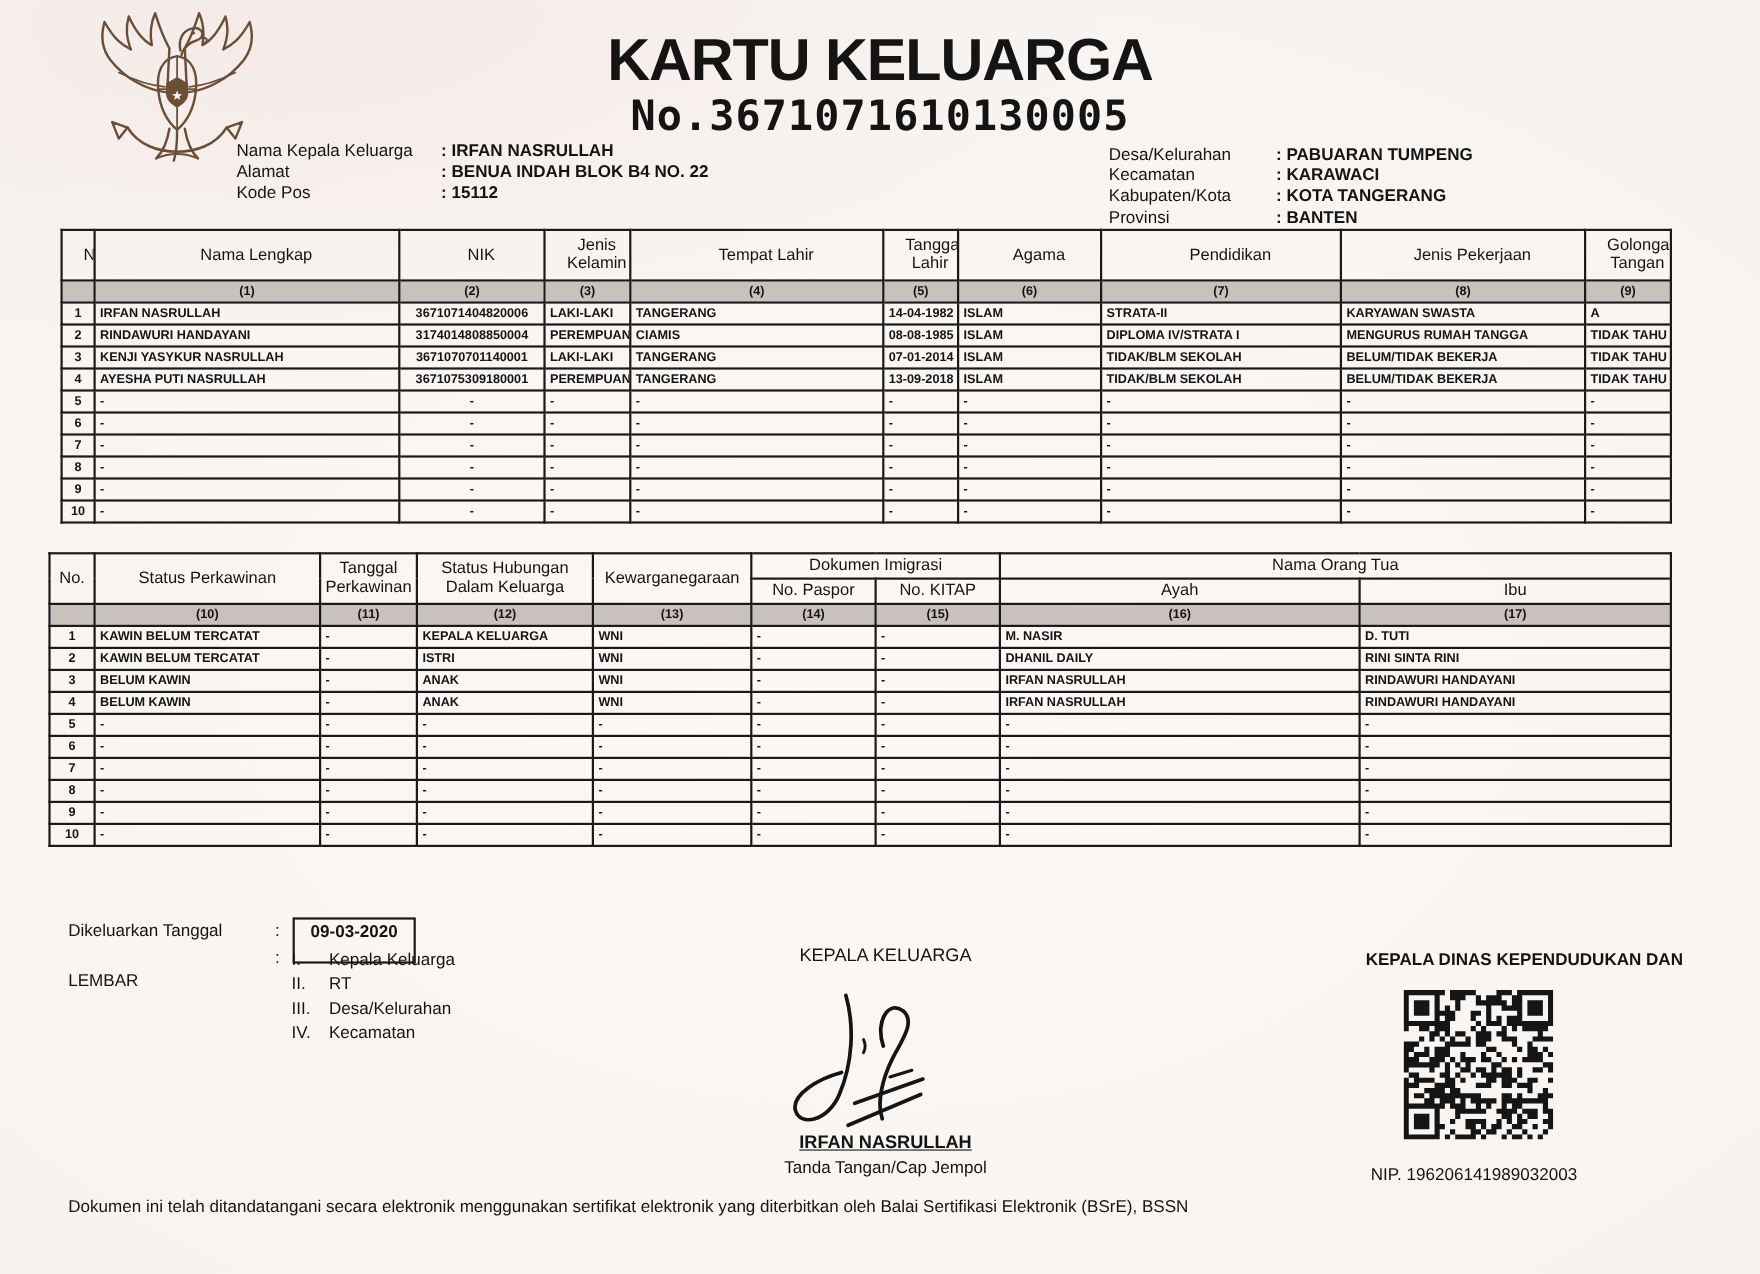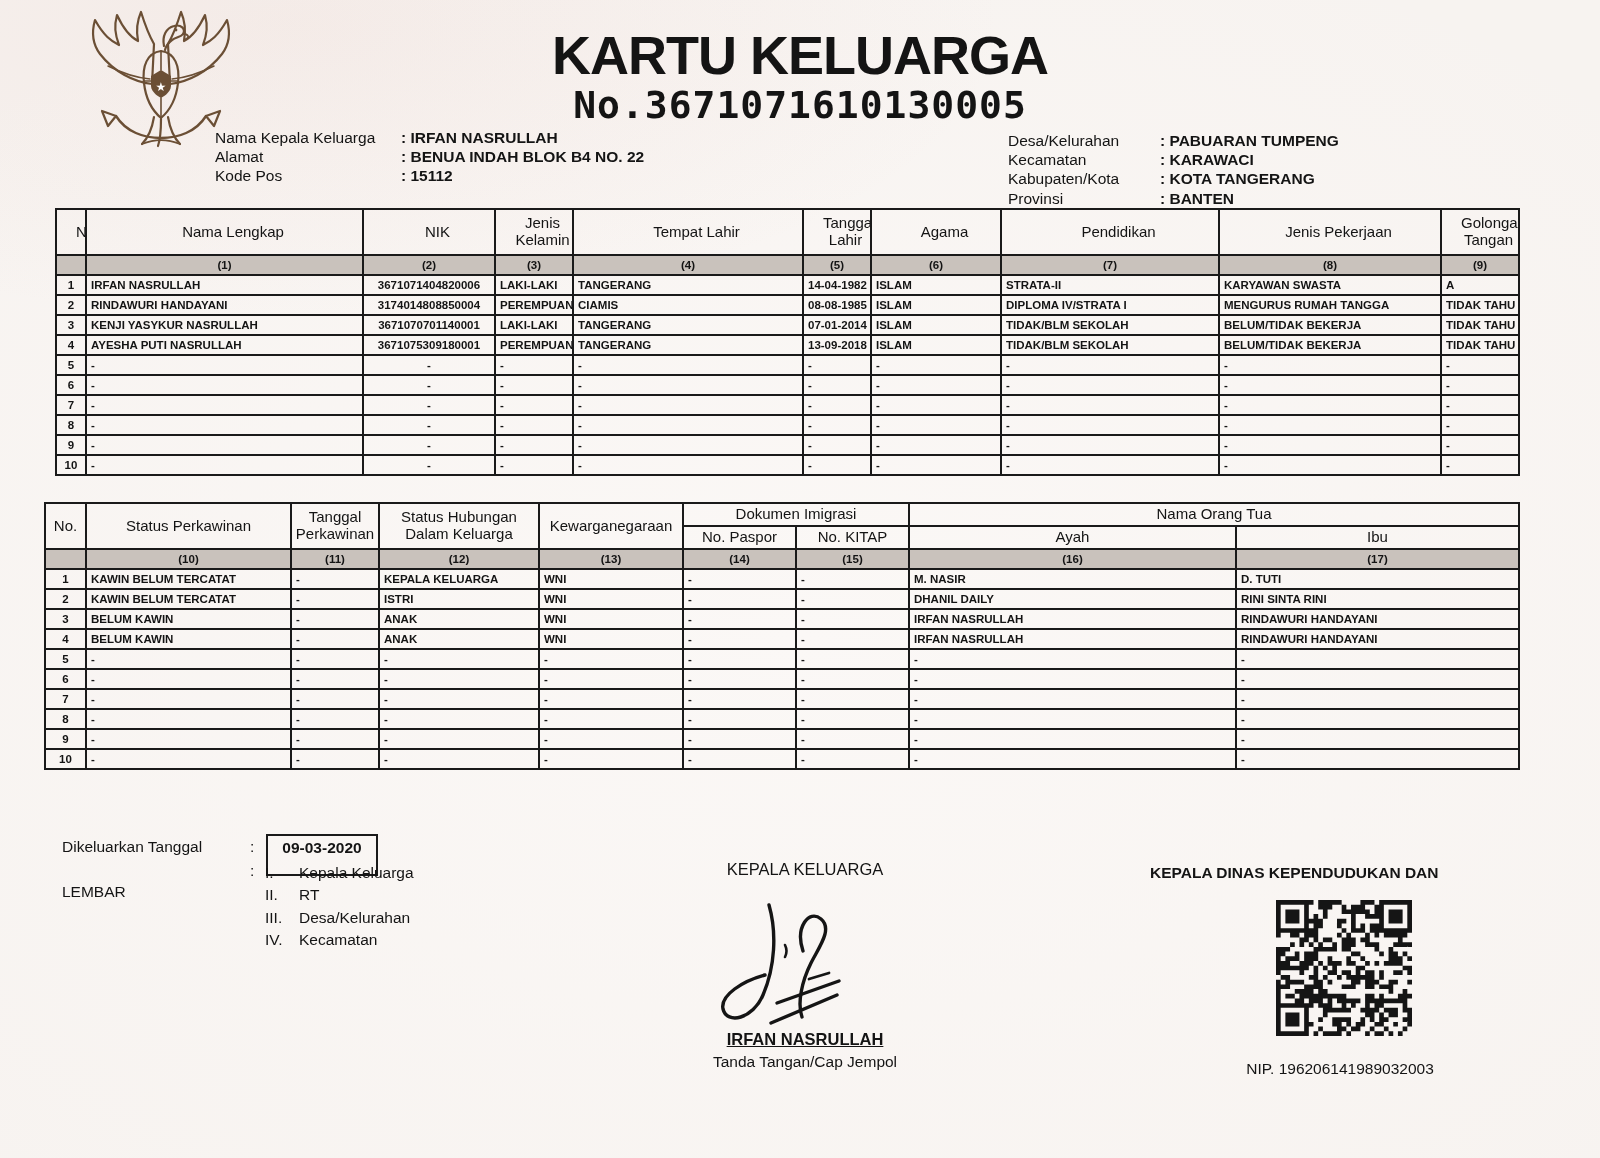--- a/index.html
+++ b/index.html
@@ -67,21 +67,21 @@
   .lembar-list{position:absolute;left:265px;top:862px;font-size:15.5px;line-height:22.4px;}
   .lembar-item{display:flex;}
   .lembar-item .numeral{width:34px;flex:none;}
 
   .sig-title{position:absolute;left:640px;top:860px;width:330px;text-align:center;font-size:16.5px;}
   .signature{position:absolute;left:705px;top:893px;width:170px;height:150px;}
   .sig-name{position:absolute;left:640px;top:1030px;width:330px;text-align:center;
     font-size:16.5px;font-weight:bold;text-decoration:underline;}
   .sig-caption{position:absolute;left:640px;top:1053px;width:330px;text-align:center;font-size:15.5px;}
 
-  .officer-title{position:absolute;left:1150px;top:862px;width:380px;text-align:left;
+  .officer-title{position:absolute;left:1150px;top:862px;width:380px;text-align:right;
     font-size:15.5px;font-weight:bold;line-height:21px;}
   .qr{position:absolute;left:1276px;top:900px;width:136px;height:136px;}
   .officer-name{position:absolute;left:1130px;top:1038px;width:420px;text-align:center;
     font-size:15.5px;font-weight:bold;text-decoration:underline;}
   .officer-nip{position:absolute;left:1130px;top:1060px;width:420px;text-align:center;font-size:15.5px;}
 
   .disclaimer{position:absolute;left:62px;top:1089px;font-size:15.5px;}
 </style>
 </head>
 <body>
@@ -510,14 +510,15 @@
   <div class="sig-caption">Tanda Tangan/Cap Jempol</div>
 
   <div class="officer-title">
     <div>KEPALA DINAS KEPENDUDUKAN DAN</div>
   </div>
   <svg class="qr" id="qr-svg" viewBox="0 0 136 136">
       <path d="M0.00 0.00h4.69v4.69h-4.69zM4.69 0.00h4.69v4.69h-4.69zM9.38 0.00h4.69v4.69h-4.69zM14.07 0.00h4.69v4.69h-4.69zM18.76 0.00h4.69v4.69h-4.69zM23.45 0.00h4.69v4.69h-4.69zM28.14 0.00h4.69v4.69h-4.69zM32.83 0.00h4.69v4.69h-4.69zM42.21 0.00h4.69v4.69h-4.69zM46.90 0.00h4.69v4.69h-4.69zM51.59 0.00h4.69v4.69h-4.69zM56.28 0.00h4.69v4.69h-4.69zM60.97 0.00h4.69v4.69h-4.69zM84.41 0.00h4.69v4.69h-4.69zM89.10 0.00h4.69v4.69h-4.69zM93.79 0.00h4.69v4.69h-4.69zM103.17 0.00h4.69v4.69h-4.69zM107.86 0.00h4.69v4.69h-4.69zM112.55 0.00h4.69v4.69h-4.69zM117.24 0.00h4.69v4.69h-4.69zM121.93 0.00h4.69v4.69h-4.69zM126.62 0.00h4.69v4.69h-4.69zM131.31 0.00h4.69v4.69h-4.69zM0.00 4.69h4.69v4.69h-4.69zM28.14 4.69h4.69v4.69h-4.69zM42.21 4.69h4.69v4.69h-4.69zM46.90 4.69h4.69v4.69h-4.69zM51.59 4.69h4.69v4.69h-4.69zM65.66 4.69h4.69v4.69h-4.69zM75.03 4.69h4.69v4.69h-4.69zM79.72 4.69h4.69v4.69h-4.69zM84.41 4.69h4.69v4.69h-4.69zM98.48 4.69h4.69v4.69h-4.69zM103.17 4.69h4.69v4.69h-4.69zM131.31 4.69h4.69v4.69h-4.69zM0.00 9.38h4.69v4.69h-4.69zM9.38 9.38h4.69v4.69h-4.69zM14.07 9.38h4.69v4.69h-4.69zM18.76 9.38h4.69v4.69h-4.69zM28.14 9.38h4.69v4.69h-4.69zM46.90 9.38h4.69v4.69h-4.69zM65.66 9.38h4.69v4.69h-4.69zM70.34 9.38h4.69v4.69h-4.69zM75.03 9.38h4.69v4.69h-4.69zM79.72 9.38h4.69v4.69h-4.69zM84.41 9.38h4.69v4.69h-4.69zM89.10 9.38h4.69v4.69h-4.69zM98.48 9.38h4.69v4.69h-4.69zM103.17 9.38h4.69v4.69h-4.69zM112.55 9.38h4.69v4.69h-4.69zM117.24 9.38h4.69v4.69h-4.69zM121.93 9.38h4.69v4.69h-4.69zM131.31 9.38h4.69v4.69h-4.69zM0.00 14.07h4.69v4.69h-4.69zM9.38 14.07h4.69v4.69h-4.69zM14.07 14.07h4.69v4.69h-4.69zM18.76 14.07h4.69v4.69h-4.69zM28.14 14.07h4.69v4.69h-4.69zM37.52 14.07h4.69v4.69h-4.69zM46.90 14.07h4.69v4.69h-4.69zM75.03 14.07h4.69v4.69h-4.69zM89.10 14.07h4.69v4.69h-4.69zM93.79 14.07h4.69v4.69h-4.69zM98.48 14.07h4.69v4.69h-4.69zM103.17 14.07h4.69v4.69h-4.69zM112.55 14.07h4.69v4.69h-4.69zM117.24 14.07h4.69v4.69h-4.69zM121.93 14.07h4.69v4.69h-4.69zM131.31 14.07h4.69v4.69h-4.69zM0.00 18.76h4.69v4.69h-4.69zM9.38 18.76h4.69v4.69h-4.69zM14.07 18.76h4.69v4.69h-4.69zM18.76 18.76h4.69v4.69h-4.69zM28.14 18.76h4.69v4.69h-4.69zM32.83 18.76h4.69v4.69h-4.69zM37.52 18.76h4.69v4.69h-4.69zM42.21 18.76h4.69v4.69h-4.69zM60.97 18.76h4.69v4.69h-4.69zM65.66 18.76h4.69v4.69h-4.69zM75.03 18.76h4.69v4.69h-4.69zM103.17 18.76h4.69v4.69h-4.69zM112.55 18.76h4.69v4.69h-4.69zM117.24 18.76h4.69v4.69h-4.69zM121.93 18.76h4.69v4.69h-4.69zM131.31 18.76h4.69v4.69h-4.69zM0.00 23.45h4.69v4.69h-4.69zM28.14 23.45h4.69v4.69h-4.69zM37.52 23.45h4.69v4.69h-4.69zM42.21 23.45h4.69v4.69h-4.69zM60.97 23.45h4.69v4.69h-4.69zM75.03 23.45h4.69v4.69h-4.69zM84.41 23.45h4.69v4.69h-4.69zM93.79 23.45h4.69v4.69h-4.69zM98.48 23.45h4.69v4.69h-4.69zM103.17 23.45h4.69v4.69h-4.69zM131.31 23.45h4.69v4.69h-4.69zM0.00 28.14h4.69v4.69h-4.69zM4.69 28.14h4.69v4.69h-4.69zM9.38 28.14h4.69v4.69h-4.69zM14.07 28.14h4.69v4.69h-4.69zM18.76 28.14h4.69v4.69h-4.69zM23.45 28.14h4.69v4.69h-4.69zM28.14 28.14h4.69v4.69h-4.69zM32.83 28.14h4.69v4.69h-4.69zM37.52 28.14h4.69v4.69h-4.69zM65.66 28.14h4.69v4.69h-4.69zM75.03 28.14h4.69v4.69h-4.69zM79.72 28.14h4.69v4.69h-4.69zM84.41 28.14h4.69v4.69h-4.69zM93.79 28.14h4.69v4.69h-4.69zM98.48 28.14h4.69v4.69h-4.69zM103.17 28.14h4.69v4.69h-4.69zM107.86 28.14h4.69v4.69h-4.69zM112.55 28.14h4.69v4.69h-4.69zM117.24 28.14h4.69v4.69h-4.69zM121.93 28.14h4.69v4.69h-4.69zM126.62 28.14h4.69v4.69h-4.69zM131.31 28.14h4.69v4.69h-4.69zM0.00 32.83h4.69v4.69h-4.69zM14.07 32.83h4.69v4.69h-4.69zM18.76 32.83h4.69v4.69h-4.69zM28.14 32.83h4.69v4.69h-4.69zM32.83 32.83h4.69v4.69h-4.69zM37.52 32.83h4.69v4.69h-4.69zM60.97 32.83h4.69v4.69h-4.69zM70.34 32.83h4.69v4.69h-4.69zM89.10 32.83h4.69v4.69h-4.69zM98.48 32.83h4.69v4.69h-4.69zM107.86 32.83h4.69v4.69h-4.69zM112.55 32.83h4.69v4.69h-4.69zM117.24 32.83h4.69v4.69h-4.69zM121.93 32.83h4.69v4.69h-4.69zM126.62 32.83h4.69v4.69h-4.69zM23.45 37.52h4.69v4.69h-4.69zM28.14 37.52h4.69v4.69h-4.69zM37.52 37.52h4.69v4.69h-4.69zM46.90 37.52h4.69v4.69h-4.69zM51.59 37.52h4.69v4.69h-4.69zM65.66 37.52h4.69v4.69h-4.69zM70.34 37.52h4.69v4.69h-4.69zM75.03 37.52h4.69v4.69h-4.69zM84.41 37.52h4.69v4.69h-4.69zM89.10 37.52h4.69v4.69h-4.69zM121.93 37.52h4.69v4.69h-4.69zM14.07 42.21h4.69v4.69h-4.69zM23.45 42.21h4.69v4.69h-4.69zM32.83 42.21h4.69v4.69h-4.69zM42.21 42.21h4.69v4.69h-4.69zM56.28 42.21h4.69v4.69h-4.69zM65.66 42.21h4.69v4.69h-4.69zM70.34 42.21h4.69v4.69h-4.69zM75.03 42.21h4.69v4.69h-4.69zM89.10 42.21h4.69v4.69h-4.69zM93.79 42.21h4.69v4.69h-4.69zM98.48 42.21h4.69v4.69h-4.69zM117.24 42.21h4.69v4.69h-4.69zM121.93 42.21h4.69v4.69h-4.69zM126.62 42.21h4.69v4.69h-4.69zM131.31 42.21h4.69v4.69h-4.69zM0.00 46.90h4.69v4.69h-4.69zM4.69 46.90h4.69v4.69h-4.69zM9.38 46.90h4.69v4.69h-4.69zM37.52 46.90h4.69v4.69h-4.69zM42.21 46.90h4.69v4.69h-4.69zM46.90 46.90h4.69v4.69h-4.69zM51.59 46.90h4.69v4.69h-4.69zM56.28 46.90h4.69v4.69h-4.69zM65.66 46.90h4.69v4.69h-4.69zM70.34 46.90h4.69v4.69h-4.69zM98.48 46.90h4.69v4.69h-4.69zM112.55 46.90h4.69v4.69h-4.69zM0.00 51.59h4.69v4.69h-4.69zM4.69 51.59h4.69v4.69h-4.69zM18.76 51.59h4.69v4.69h-4.69zM28.14 51.59h4.69v4.69h-4.69zM32.83 51.59h4.69v4.69h-4.69zM37.52 51.59h4.69v4.69h-4.69zM75.03 51.59h4.69v4.69h-4.69zM79.72 51.59h4.69v4.69h-4.69zM103.17 51.59h4.69v4.69h-4.69zM112.55 51.59h4.69v4.69h-4.69zM117.24 51.59h4.69v4.69h-4.69zM126.62 51.59h4.69v4.69h-4.69zM0.00 56.28h4.69v4.69h-4.69zM9.38 56.28h4.69v4.69h-4.69zM14.07 56.28h4.69v4.69h-4.69zM18.76 56.28h4.69v4.69h-4.69zM28.14 56.28h4.69v4.69h-4.69zM32.83 56.28h4.69v4.69h-4.69zM37.52 56.28h4.69v4.69h-4.69zM51.59 56.28h4.69v4.69h-4.69zM70.34 56.28h4.69v4.69h-4.69zM84.41 56.28h4.69v4.69h-4.69zM112.55 56.28h4.69v4.69h-4.69zM117.24 56.28h4.69v4.69h-4.69zM121.93 56.28h4.69v4.69h-4.69zM131.31 56.28h4.69v4.69h-4.69zM0.00 60.97h4.69v4.69h-4.69zM4.69 60.97h4.69v4.69h-4.69zM9.38 60.97h4.69v4.69h-4.69zM23.45 60.97h4.69v4.69h-4.69zM28.14 60.97h4.69v4.69h-4.69zM32.83 60.97h4.69v4.69h-4.69zM42.21 60.97h4.69v4.69h-4.69zM51.59 60.97h4.69v4.69h-4.69zM56.28 60.97h4.69v4.69h-4.69zM60.97 60.97h4.69v4.69h-4.69zM70.34 60.97h4.69v4.69h-4.69zM75.03 60.97h4.69v4.69h-4.69zM89.10 60.97h4.69v4.69h-4.69zM98.48 60.97h4.69v4.69h-4.69zM107.86 60.97h4.69v4.69h-4.69zM112.55 60.97h4.69v4.69h-4.69zM117.24 60.97h4.69v4.69h-4.69zM121.93 60.97h4.69v4.69h-4.69zM0.00 65.66h4.69v4.69h-4.69zM4.69 65.66h4.69v4.69h-4.69zM9.38 65.66h4.69v4.69h-4.69zM14.07 65.66h4.69v4.69h-4.69zM18.76 65.66h4.69v4.69h-4.69zM23.45 65.66h4.69v4.69h-4.69zM28.14 65.66h4.69v4.69h-4.69zM37.52 65.66h4.69v4.69h-4.69zM46.90 65.66h4.69v4.69h-4.69zM56.28 65.66h4.69v4.69h-4.69zM79.72 65.66h4.69v4.69h-4.69zM84.41 65.66h4.69v4.69h-4.69zM126.62 65.66h4.69v4.69h-4.69zM131.31 65.66h4.69v4.69h-4.69zM0.00 70.34h4.69v4.69h-4.69zM23.45 70.34h4.69v4.69h-4.69zM37.52 70.34h4.69v4.69h-4.69zM51.59 70.34h4.69v4.69h-4.69zM56.28 70.34h4.69v4.69h-4.69zM65.66 70.34h4.69v4.69h-4.69zM70.34 70.34h4.69v4.69h-4.69zM79.72 70.34h4.69v4.69h-4.69zM89.10 70.34h4.69v4.69h-4.69zM93.79 70.34h4.69v4.69h-4.69zM103.17 70.34h4.69v4.69h-4.69zM117.24 70.34h4.69v4.69h-4.69zM121.93 70.34h4.69v4.69h-4.69zM131.31 70.34h4.69v4.69h-4.69zM4.69 75.03h4.69v4.69h-4.69zM9.38 75.03h4.69v4.69h-4.69zM32.83 75.03h4.69v4.69h-4.69zM37.52 75.03h4.69v4.69h-4.69zM46.90 75.03h4.69v4.69h-4.69zM60.97 75.03h4.69v4.69h-4.69zM70.34 75.03h4.69v4.69h-4.69zM75.03 75.03h4.69v4.69h-4.69zM79.72 75.03h4.69v4.69h-4.69zM84.41 75.03h4.69v4.69h-4.69zM89.10 75.03h4.69v4.69h-4.69zM93.79 75.03h4.69v4.69h-4.69zM103.17 75.03h4.69v4.69h-4.69zM0.00 79.72h4.69v4.69h-4.69zM9.38 79.72h4.69v4.69h-4.69zM14.07 79.72h4.69v4.69h-4.69zM18.76 79.72h4.69v4.69h-4.69zM23.45 79.72h4.69v4.69h-4.69zM37.52 79.72h4.69v4.69h-4.69zM42.21 79.72h4.69v4.69h-4.69zM51.59 79.72h4.69v4.69h-4.69zM75.03 79.72h4.69v4.69h-4.69zM79.72 79.72h4.69v4.69h-4.69zM89.10 79.72h4.69v4.69h-4.69zM93.79 79.72h4.69v4.69h-4.69zM98.48 79.72h4.69v4.69h-4.69zM112.55 79.72h4.69v4.69h-4.69zM117.24 79.72h4.69v4.69h-4.69zM131.31 79.72h4.69v4.69h-4.69zM0.00 84.41h4.69v4.69h-4.69zM4.69 84.41h4.69v4.69h-4.69zM9.38 84.41h4.69v4.69h-4.69zM28.14 84.41h4.69v4.69h-4.69zM32.83 84.41h4.69v4.69h-4.69zM37.52 84.41h4.69v4.69h-4.69zM42.21 84.41h4.69v4.69h-4.69zM65.66 84.41h4.69v4.69h-4.69zM70.34 84.41h4.69v4.69h-4.69zM75.03 84.41h4.69v4.69h-4.69zM89.10 84.41h4.69v4.69h-4.69zM93.79 84.41h4.69v4.69h-4.69zM103.17 84.41h4.69v4.69h-4.69zM107.86 84.41h4.69v4.69h-4.69zM112.55 84.41h4.69v4.69h-4.69zM0.00 89.10h4.69v4.69h-4.69zM18.76 89.10h4.69v4.69h-4.69zM23.45 89.10h4.69v4.69h-4.69zM28.14 89.10h4.69v4.69h-4.69zM32.83 89.10h4.69v4.69h-4.69zM42.21 89.10h4.69v4.69h-4.69zM46.90 89.10h4.69v4.69h-4.69zM112.55 89.10h4.69v4.69h-4.69zM126.62 89.10h4.69v4.69h-4.69zM0.00 93.79h4.69v4.69h-4.69zM9.38 93.79h4.69v4.69h-4.69zM14.07 93.79h4.69v4.69h-4.69zM23.45 93.79h4.69v4.69h-4.69zM28.14 93.79h4.69v4.69h-4.69zM32.83 93.79h4.69v4.69h-4.69zM37.52 93.79h4.69v4.69h-4.69zM42.21 93.79h4.69v4.69h-4.69zM46.90 93.79h4.69v4.69h-4.69zM51.59 93.79h4.69v4.69h-4.69zM56.28 93.79h4.69v4.69h-4.69zM60.97 93.79h4.69v4.69h-4.69zM65.66 93.79h4.69v4.69h-4.69zM89.10 93.79h4.69v4.69h-4.69zM93.79 93.79h4.69v4.69h-4.69zM103.17 93.79h4.69v4.69h-4.69zM121.93 93.79h4.69v4.69h-4.69zM126.62 93.79h4.69v4.69h-4.69zM131.31 93.79h4.69v4.69h-4.69zM0.00 98.48h4.69v4.69h-4.69zM18.76 98.48h4.69v4.69h-4.69zM23.45 98.48h4.69v4.69h-4.69zM32.83 98.48h4.69v4.69h-4.69zM37.52 98.48h4.69v4.69h-4.69zM42.21 98.48h4.69v4.69h-4.69zM51.59 98.48h4.69v4.69h-4.69zM60.97 98.48h4.69v4.69h-4.69zM65.66 98.48h4.69v4.69h-4.69zM70.34 98.48h4.69v4.69h-4.69zM75.03 98.48h4.69v4.69h-4.69zM79.72 98.48h4.69v4.69h-4.69zM89.10 98.48h4.69v4.69h-4.69zM93.79 98.48h4.69v4.69h-4.69zM98.48 98.48h4.69v4.69h-4.69zM103.17 98.48h4.69v4.69h-4.69zM107.86 98.48h4.69v4.69h-4.69zM112.55 98.48h4.69v4.69h-4.69zM117.24 98.48h4.69v4.69h-4.69zM121.93 98.48h4.69v4.69h-4.69zM126.62 98.48h4.69v4.69h-4.69zM0.00 103.17h4.69v4.69h-4.69zM4.69 103.17h4.69v4.69h-4.69zM9.38 103.17h4.69v4.69h-4.69zM14.07 103.17h4.69v4.69h-4.69zM18.76 103.17h4.69v4.69h-4.69zM23.45 103.17h4.69v4.69h-4.69zM28.14 103.17h4.69v4.69h-4.69zM32.83 103.17h4.69v4.69h-4.69zM42.21 103.17h4.69v4.69h-4.69zM46.90 103.17h4.69v4.69h-4.69zM51.59 103.17h4.69v4.69h-4.69zM65.66 103.17h4.69v4.69h-4.69zM75.03 103.17h4.69v4.69h-4.69zM89.10 103.17h4.69v4.69h-4.69zM98.48 103.17h4.69v4.69h-4.69zM103.17 103.17h4.69v4.69h-4.69zM126.62 103.17h4.69v4.69h-4.69zM0.00 107.86h4.69v4.69h-4.69zM28.14 107.86h4.69v4.69h-4.69zM46.90 107.86h4.69v4.69h-4.69zM51.59 107.86h4.69v4.69h-4.69zM56.28 107.86h4.69v4.69h-4.69zM60.97 107.86h4.69v4.69h-4.69zM65.66 107.86h4.69v4.69h-4.69zM70.34 107.86h4.69v4.69h-4.69zM84.41 107.86h4.69v4.69h-4.69zM89.10 107.86h4.69v4.69h-4.69zM93.79 107.86h4.69v4.69h-4.69zM98.48 107.86h4.69v4.69h-4.69zM107.86 107.86h4.69v4.69h-4.69zM112.55 107.86h4.69v4.69h-4.69zM117.24 107.86h4.69v4.69h-4.69zM126.62 107.86h4.69v4.69h-4.69zM131.31 107.86h4.69v4.69h-4.69zM0.00 112.55h4.69v4.69h-4.69zM9.38 112.55h4.69v4.69h-4.69zM14.07 112.55h4.69v4.69h-4.69zM18.76 112.55h4.69v4.69h-4.69zM28.14 112.55h4.69v4.69h-4.69zM46.90 112.55h4.69v4.69h-4.69zM89.10 112.55h4.69v4.69h-4.69zM93.79 112.55h4.69v4.69h-4.69zM103.17 112.55h4.69v4.69h-4.69zM112.55 112.55h4.69v4.69h-4.69zM117.24 112.55h4.69v4.69h-4.69zM131.31 112.55h4.69v4.69h-4.69zM0.00 117.24h4.69v4.69h-4.69zM9.38 117.24h4.69v4.69h-4.69zM14.07 117.24h4.69v4.69h-4.69zM18.76 117.24h4.69v4.69h-4.69zM28.14 117.24h4.69v4.69h-4.69zM42.21 117.24h4.69v4.69h-4.69zM56.28 117.24h4.69v4.69h-4.69zM60.97 117.24h4.69v4.69h-4.69zM65.66 117.24h4.69v4.69h-4.69zM70.34 117.24h4.69v4.69h-4.69zM84.41 117.24h4.69v4.69h-4.69zM93.79 117.24h4.69v4.69h-4.69zM103.17 117.24h4.69v4.69h-4.69zM107.86 117.24h4.69v4.69h-4.69zM126.62 117.24h4.69v4.69h-4.69zM131.31 117.24h4.69v4.69h-4.69zM0.00 121.93h4.69v4.69h-4.69zM9.38 121.93h4.69v4.69h-4.69zM14.07 121.93h4.69v4.69h-4.69zM18.76 121.93h4.69v4.69h-4.69zM28.14 121.93h4.69v4.69h-4.69zM32.83 121.93h4.69v4.69h-4.69zM56.28 121.93h4.69v4.69h-4.69zM60.97 121.93h4.69v4.69h-4.69zM70.34 121.93h4.69v4.69h-4.69zM79.72 121.93h4.69v4.69h-4.69zM84.41 121.93h4.69v4.69h-4.69zM98.48 121.93h4.69v4.69h-4.69zM103.17 121.93h4.69v4.69h-4.69zM117.24 121.93h4.69v4.69h-4.69zM131.31 121.93h4.69v4.69h-4.69zM0.00 126.62h4.69v4.69h-4.69zM28.14 126.62h4.69v4.69h-4.69zM42.21 126.62h4.69v4.69h-4.69zM60.97 126.62h4.69v4.69h-4.69zM65.66 126.62h4.69v4.69h-4.69zM75.03 126.62h4.69v4.69h-4.69zM79.72 126.62h4.69v4.69h-4.69zM93.79 126.62h4.69v4.69h-4.69zM107.86 126.62h4.69v4.69h-4.69zM126.62 126.62h4.69v4.69h-4.69zM0.00 131.31h4.69v4.69h-4.69zM4.69 131.31h4.69v4.69h-4.69zM9.38 131.31h4.69v4.69h-4.69zM14.07 131.31h4.69v4.69h-4.69zM18.76 131.31h4.69v4.69h-4.69zM23.45 131.31h4.69v4.69h-4.69zM28.14 131.31h4.69v4.69h-4.69zM37.52 131.31h4.69v4.69h-4.69zM46.90 131.31h4.69v4.69h-4.69zM51.59 131.31h4.69v4.69h-4.69zM56.28 131.31h4.69v4.69h-4.69zM60.97 131.31h4.69v4.69h-4.69zM70.34 131.31h4.69v4.69h-4.69zM89.10 131.31h4.69v4.69h-4.69zM98.48 131.31h4.69v4.69h-4.69zM103.17 131.31h4.69v4.69h-4.69zM112.55 131.31h4.69v4.69h-4.69zM121.93 131.31h4.69v4.69h-4.69z" fill="#151515"></path>
     </svg>
   <div class="officer-nip">NIP. 196206141989032003</div>
 
+  <div class="disclaimer">Dokumen ini telah ditandatangani secara elektronik menggunakan sertifikat elektronik yang diterbitkan oleh Balai Sertifikasi Elektronik (BSrE), BSSN</div>
 
 </div>
 
 </body></html>

